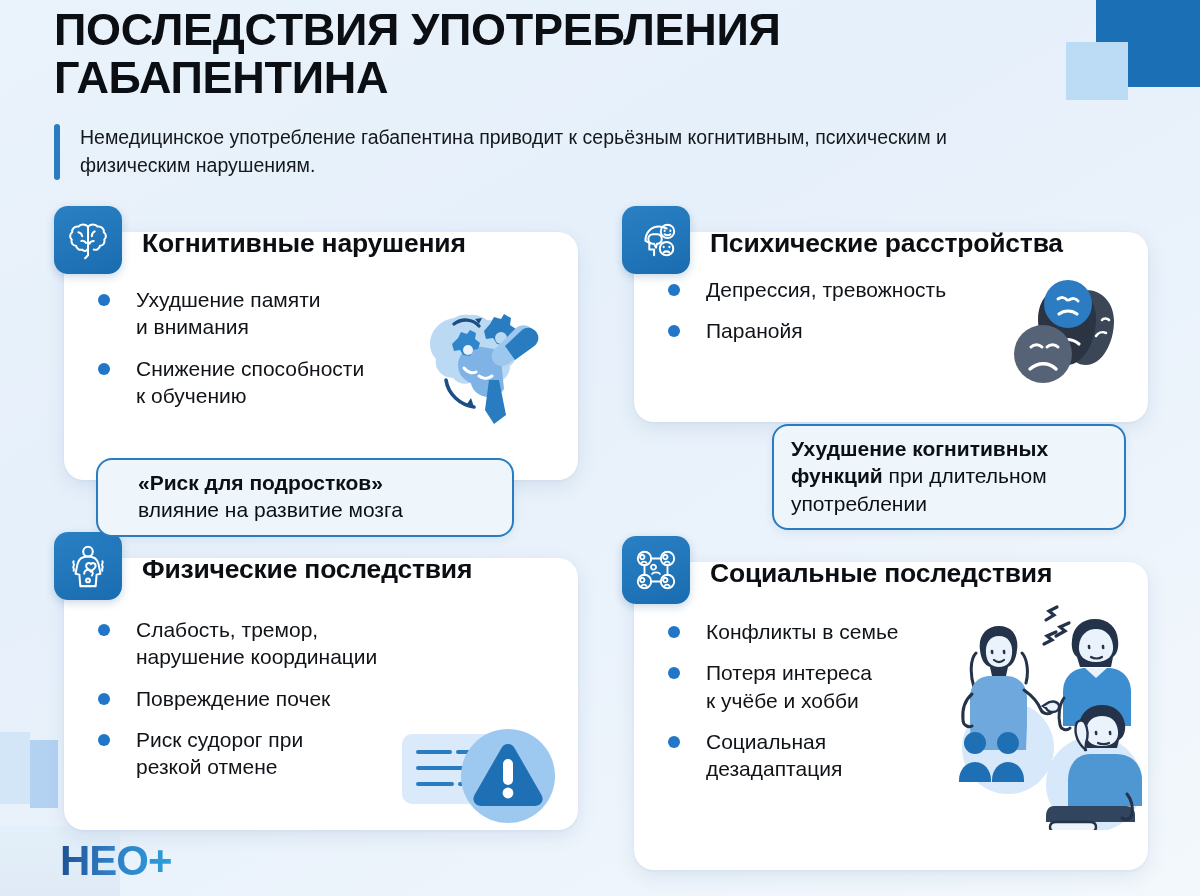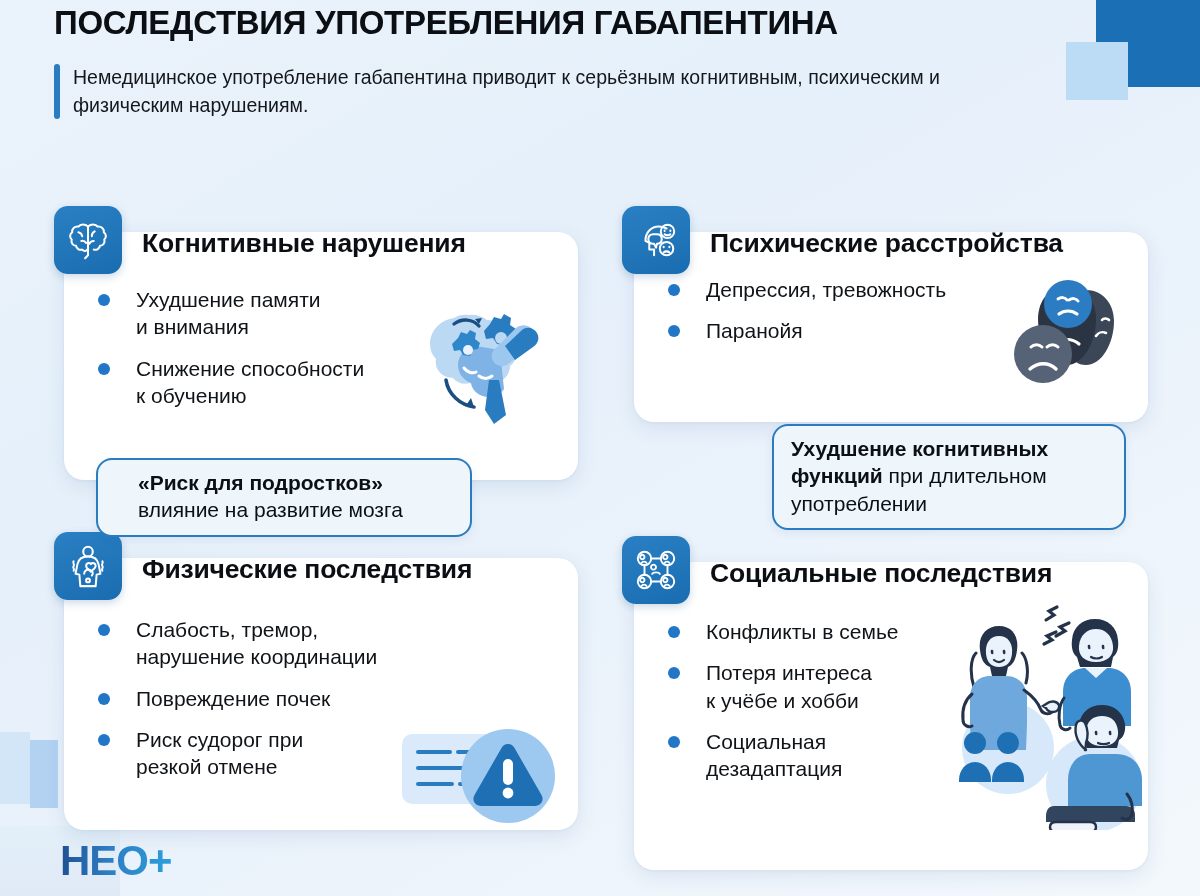--- a/index.html
+++ b/index.html
@@ -45,33 +45,33 @@
   .deco-band-bottom {
     top: 826px; left: 0;
     width: 120px; height: 70px;
     background: linear-gradient(180deg,#e3eff9 0%, #dfeaf6 100%);
   }
 
   
   .header { position: absolute; top: 6px; left: 54px; width: 1000px; }
 
   .title {
-    font-size: 33px;
+    font-size: 45px;
     font-weight: 800;
     letter-spacing: -0.3px;
     line-height: 1.06;
     color: #0b0e12;
     text-transform: uppercase;
     max-width: 900px;
   }
 
   .subtitle-wrap {
     display: flex;
     margin-top: 23px;
-    gap: 13px;
+    gap: 20px;
   }
   .subtitle-bar {
     width: 6px;
     border-radius: 3px;
     background: #2a7cc0;
     flex: none;
   }
   .subtitle {
     font-size: 19.5px;
     line-height: 1.42;
@@ -155,21 +155,21 @@
   
   .callout {
     position: absolute;
     background: #eef6fc;
     border: 2.5px solid #2a7cc0;
     border-radius: 16px;
     z-index: 8;
     padding: 9px 17px 11px 17px;
     box-shadow: 0 3px 10px rgba(30,80,140,.08);
   }
-  .callout-1 { left: 96px;  top: 458px; width: 376px; padding-left: 40px; }
+  .callout-1 { left: 96px;  top: 458px; width: 418px; padding-left: 40px; }
   .callout-2 { left: 772px; top: 424px; width: 354px; }
 
   .callout-line {
     font-size: 21px;
     line-height: 1.3;
     color: #0c1014;
   }
   .callout-line b { font-weight: 800; }
 
   

